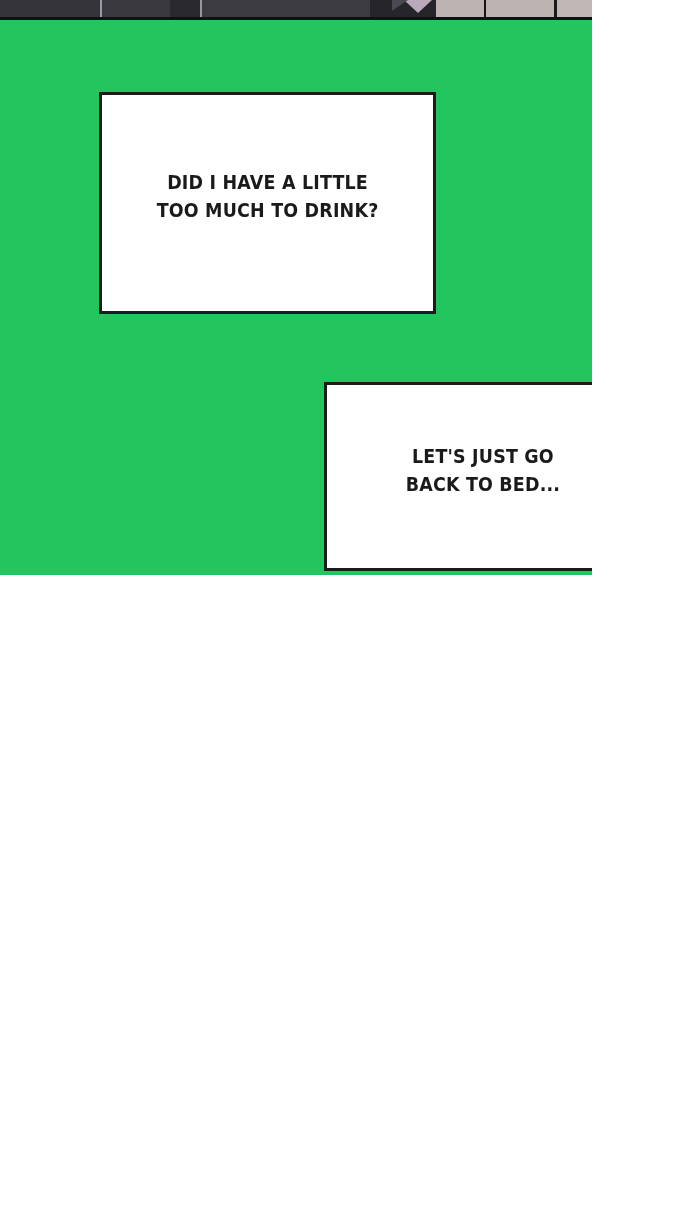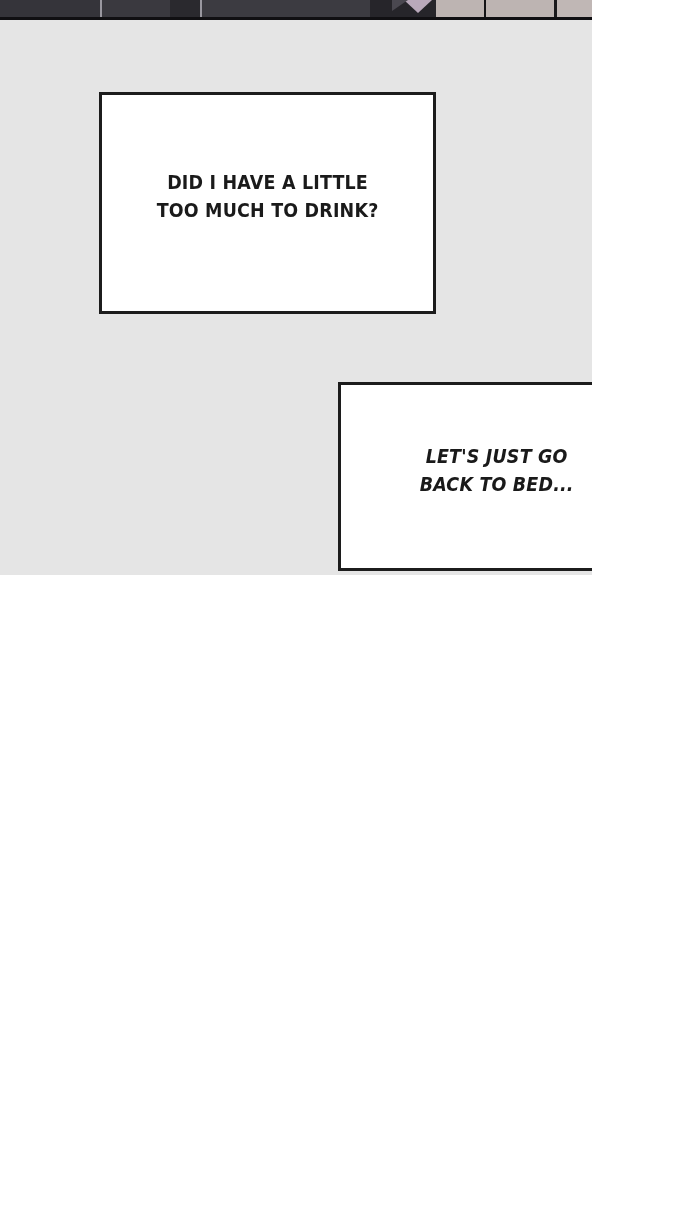--- a/index.html
+++ b/index.html
@@ -8,21 +8,21 @@
     padding: 0;
     background: #ffffff;
   }
   body {
     font-family: "Liberation Sans", sans-serif;
   }
   .page {
     position: relative;
     width: 592px;
     height: 1212px;
-    background: #e5e5e5;
+    background: #22c55e;
     overflow: hidden;
   }
 
   
   .art-strip {
     position: absolute;
     left: 0;
     top: 0;
     width: 700px;
     height: 20px;
@@ -74,21 +74,21 @@
     font-family: "DejaVu Sans", sans-serif;
     font-weight: bold;
     font-size: 19px;
     line-height: 1.45;
     letter-spacing: 0.2px;
     transform: scaleX(0.92);
   }
   .bubble .line { display: block; white-space: pre; }
 
   #bubble-1 { left: 99px;  top: 92px;  width: 337px; height: 222px; }
-  #bubble-2 { left: 338px; top: 382px; width: 318px; height: 189px; font-style: italic; }
+  #bubble-2 { left: 324px; top: 382px; width: 318px; height: 189px; }
 
   #bubble-1 .lines { transform: translateY(-6px) scaleX(0.92); }
   #bubble-2 .lines { transform: translateY(-6px) scaleX(0.92); }
 </style>
 </head>
 <body>
 
 <div class="page">
 
   <div class="art-strip">

